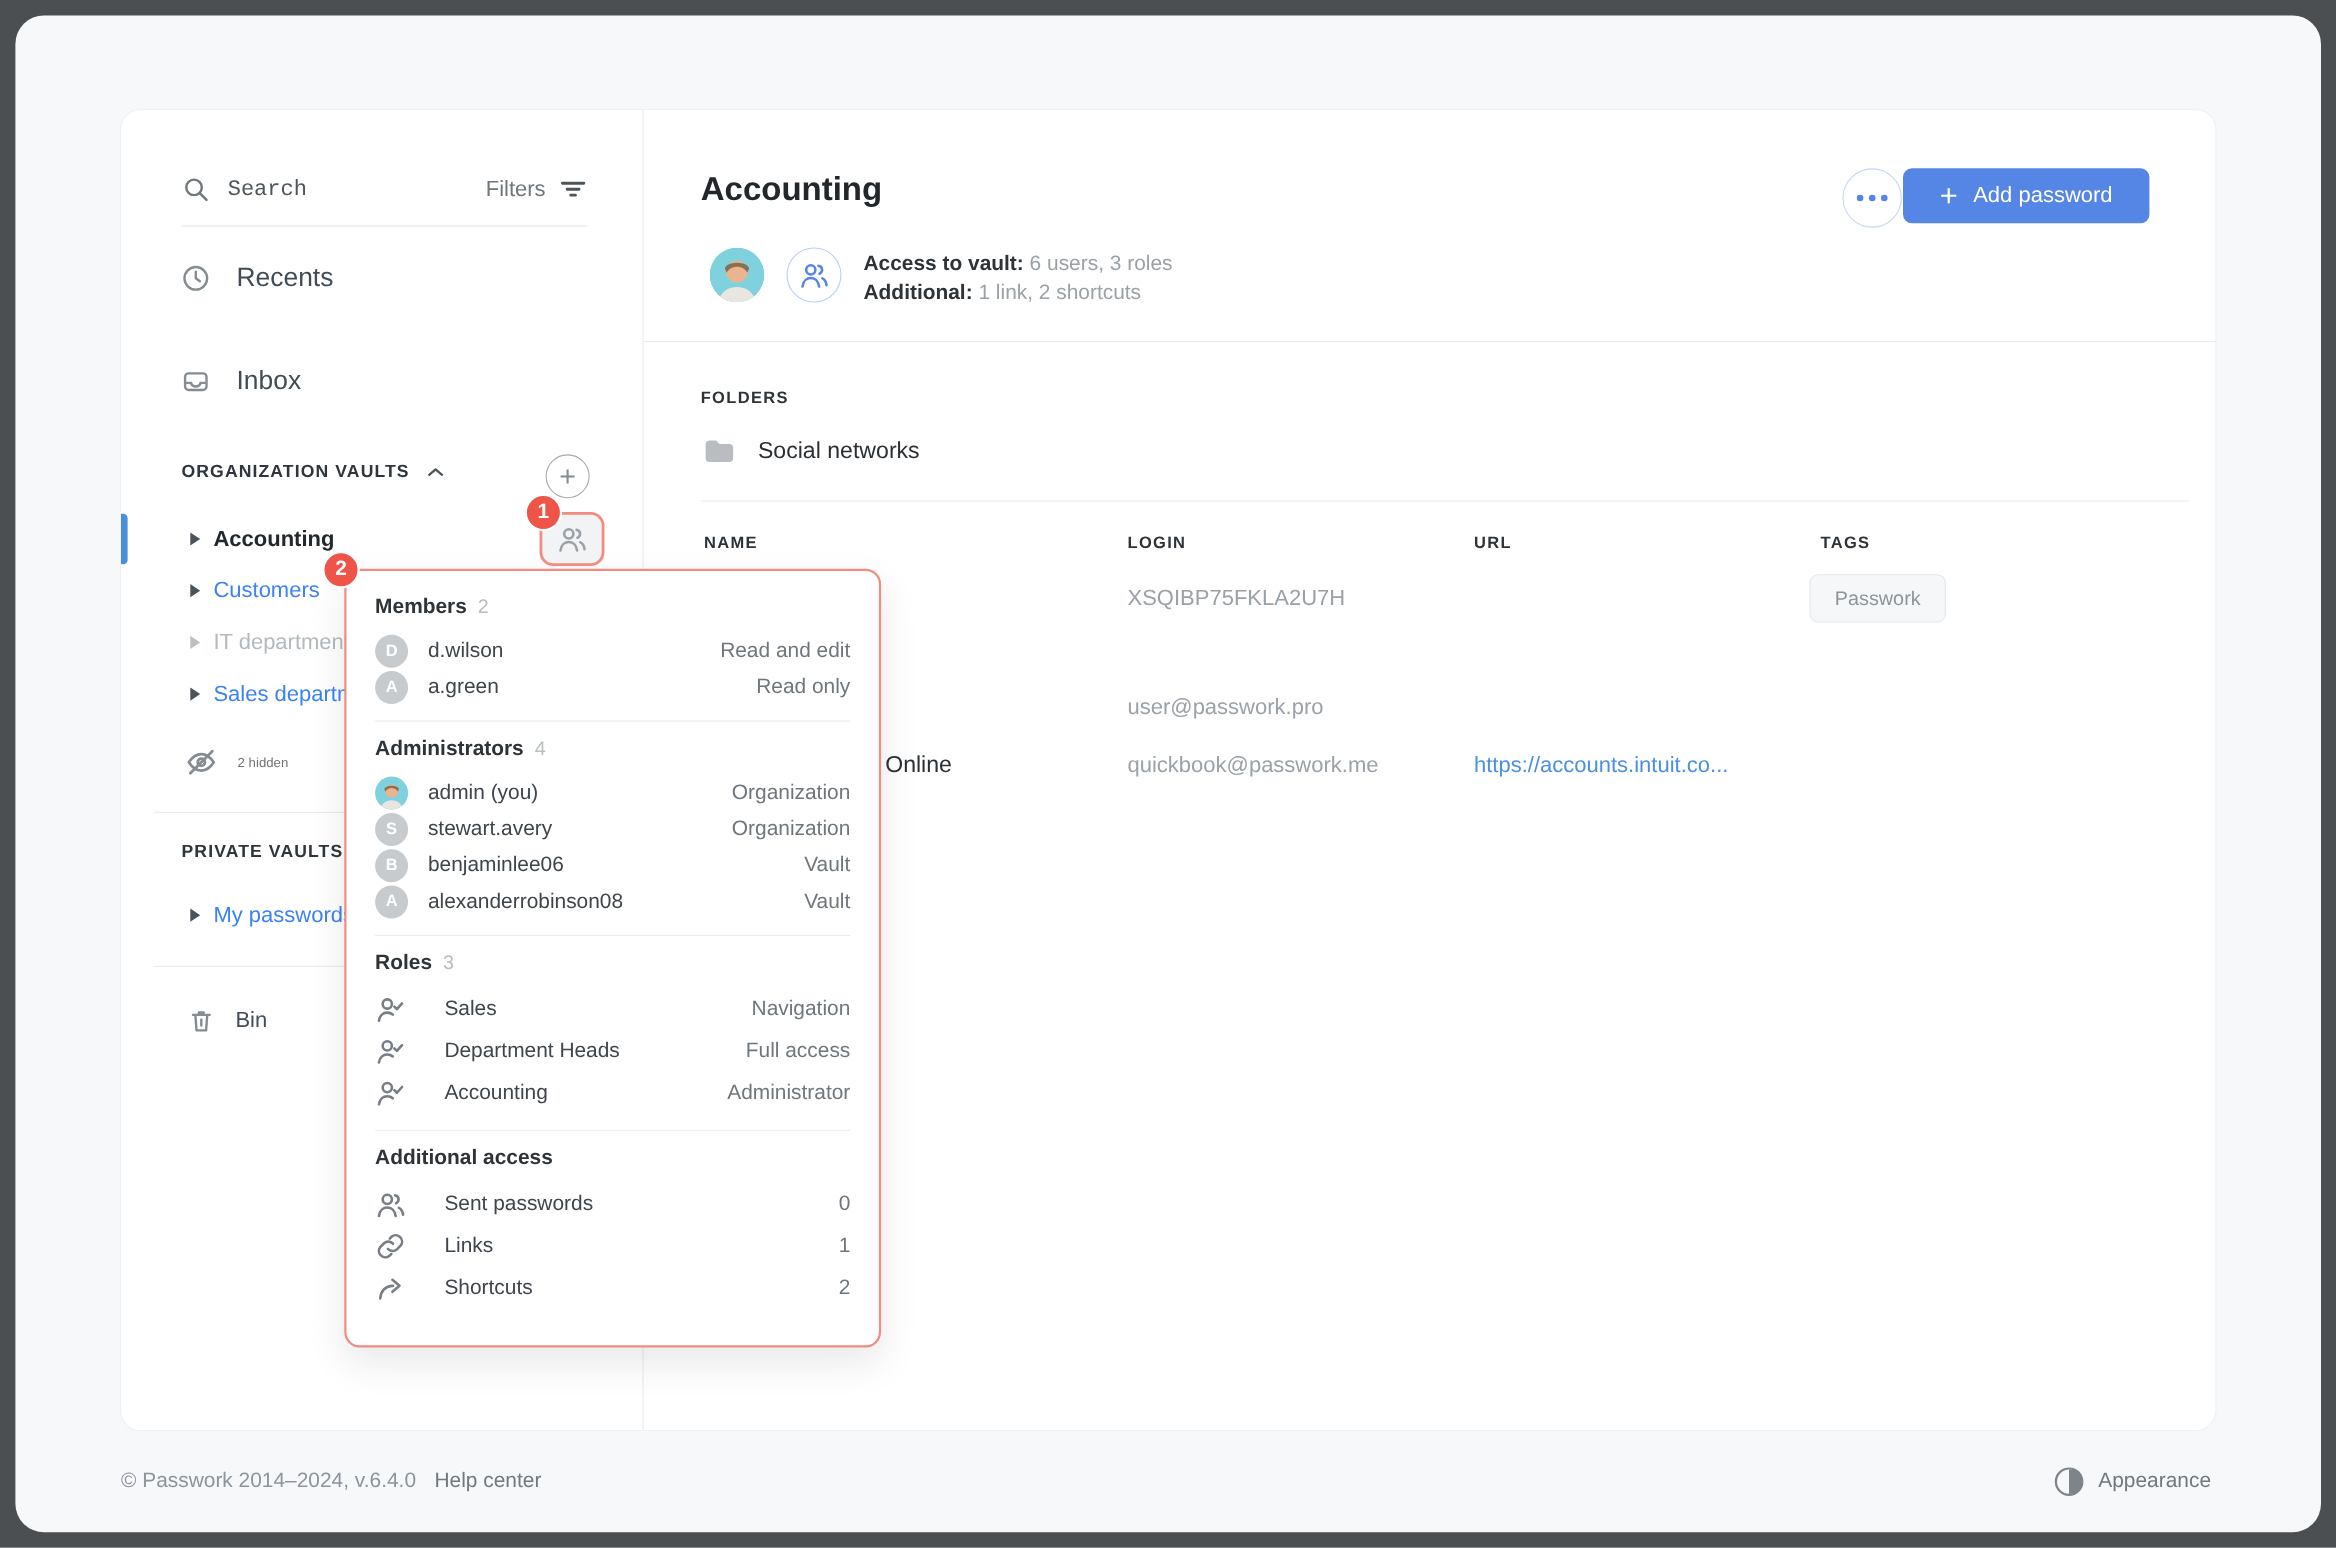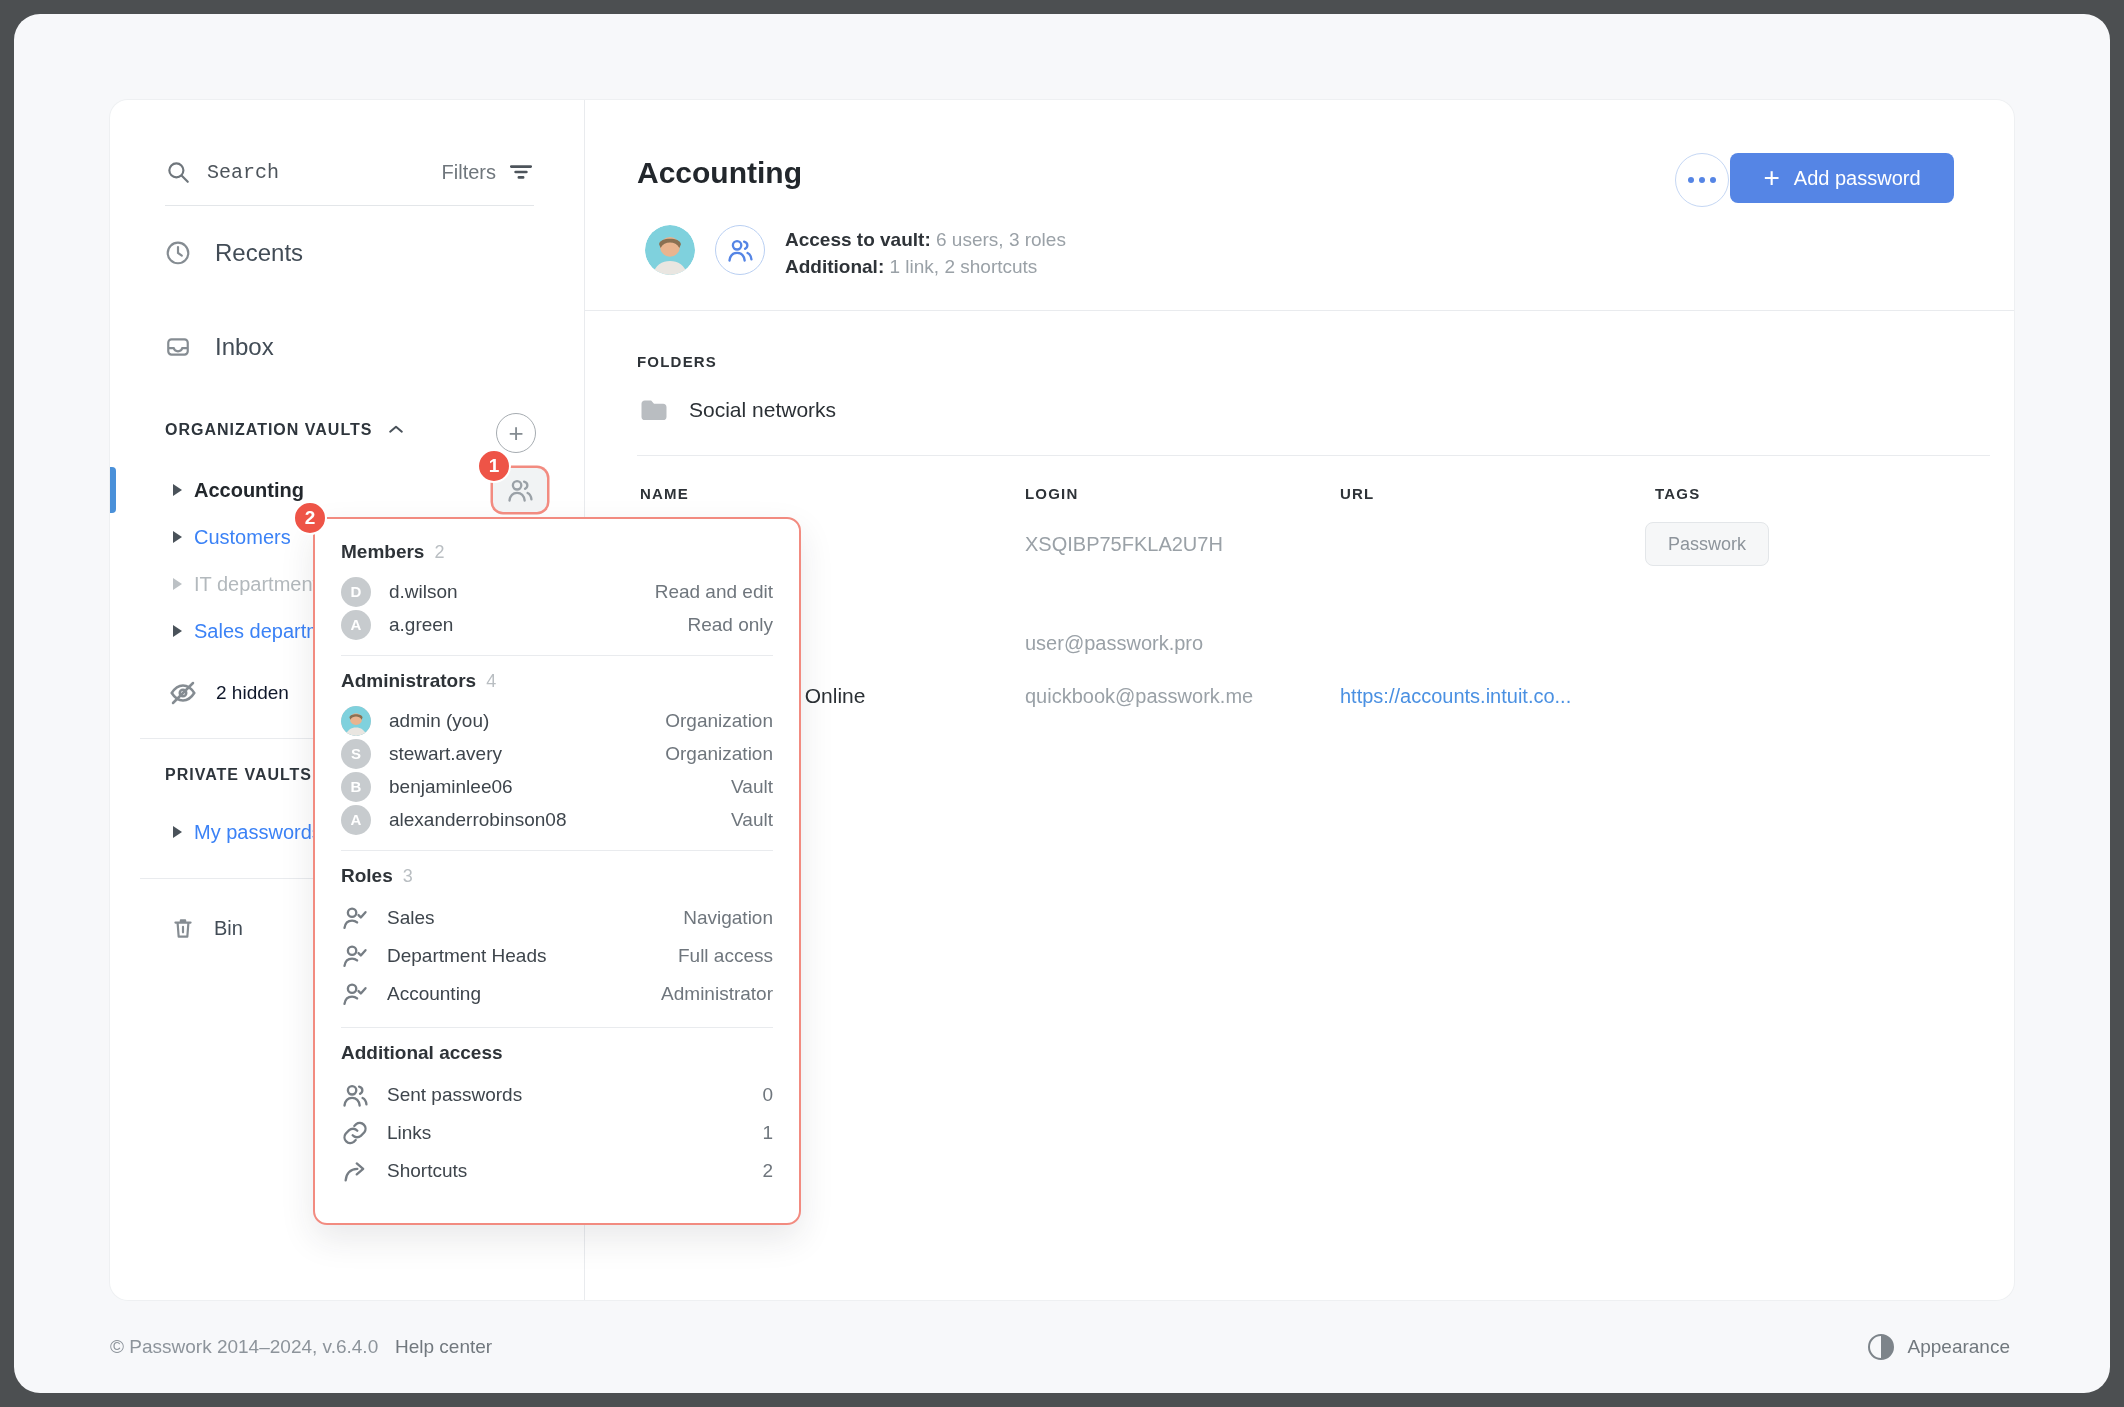--- a/index.html
+++ b/index.html
@@ -89,21 +89,21 @@
               display:flex; align-items:center; }
 
   
   .popup { position:absolute; left:299px; top:503px; width:488px; height:708px; background:#fff;
            border:2px solid #f28b80; border-radius:14px; z-index:50;
            box-shadow:0 14px 34px rgba(40,44,50,.10); padding:22px 26px 0 26px; }
   .p-h { display:flex; align-items:baseline; gap:10px; height:24px; margin-bottom:10px; }
   .p-h b { font-size:19px; color:#2e3338; }
   .p-h span { font-size:18px; color:#b9bec2; }
   .p-row { display:flex; align-items:center; height:33px; }
-  .p-row.tall { height:38px; }
+  .p-row.tall { height:38px;gap:17px; }
   .p-row .pav { width:30px; height:30px; border-radius:50%; background:#c7cbce; color:#fff;
                 font-size:15px; font-weight:bold; display:flex; align-items:center;
                 justify-content:center; flex:0 0 auto; overflow:hidden; }
   .p-row .picon { width:28px; height:28px; color:#767d84; flex:0 0 auto; }
   .p-row .nm { margin-left:18px; font-size:19px; color:#3e454c; }
   .p-row .rt { margin-left:auto; font-size:19px; color:#6f767d; }
   .p-div { height:1px; background:#e9ebee; margin:14px 0; }
 
   
   .users-btn { position:absolute; left:479px; top:454px; width:54px; height:44px; border-radius:10px;
@@ -260,21 +260,21 @@
       </div>
       <div class="srow vaultrow" style="top:508px">
         <span class="tri"></span>
         <span class="lbl">Sales department</span>
       </div>
 
       <div class="srow" style="top:570px;left:58px;height:46px">
         <svg class="icon24" style="width:34px;height:30px">
             <use href="#i-eye-off" transform="scale(1.25)"></use>
           </svg>
-        <span style="margin-left:14px;font-size:19px;color:#0f172a">2 hidden</span>
+        <span style="margin-left:14px;font-size:12px;color:#737373">2 hidden</span>
       </div>
 
       <div class="side-div" style="top:638px"></div>
 
       <div class="sec-h" style="top:666px">
         <span>PRIVATE VAULTS</span>
       </div>
       <div class="srow vaultrow" style="top:709px">
         <span class="tri"></span>
         <span class="lbl">My passwords</span>

